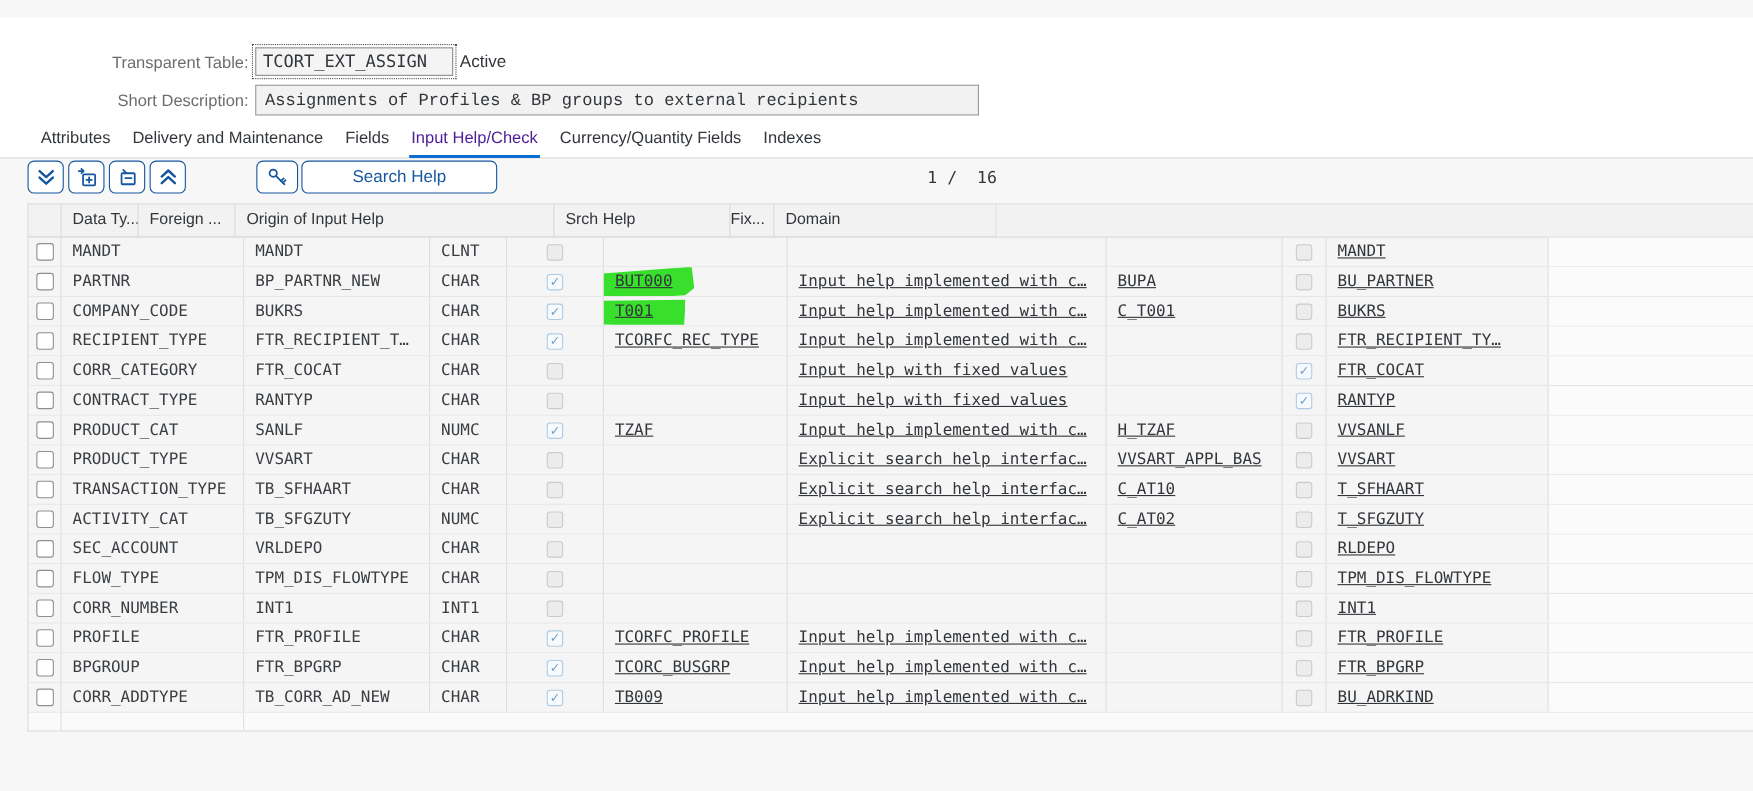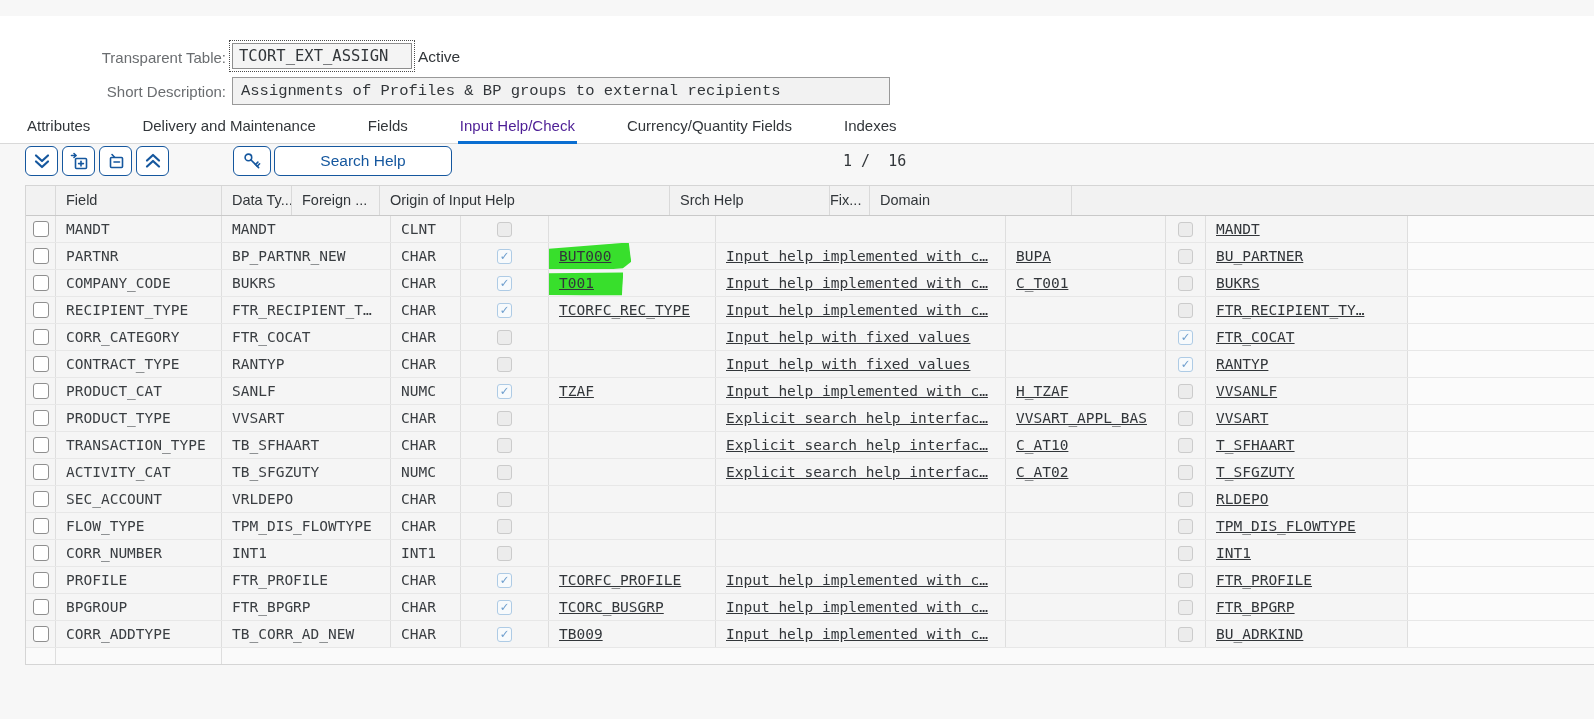--- a/index.html
+++ b/index.html
@@ -10,21 +10,21 @@
   .flabel{position:absolute;color:#6a6d70;font-size:15px;white-space:nowrap}
   #lbl-table{left:0;top:33px;width:226px;text-align:right}
   #lbl-desc{left:0;top:67px;width:226px;text-align:right}
   .inpname{position:absolute;left:232px;top:27px;width:166px;height:24px;background:#f4f4f4;
            border:1px solid #8d8d8d;outline:1px dotted #4a4a4a;outline-offset:2px;
            font-family:"DejaVu Sans Mono",monospace;font-size:15.5px;color:#32363a;padding:0 6px}
   .inpdesc{position:absolute;left:232px;top:61px;width:640px;height:26px;background:#f2f2f2;
            border:1px solid #999;font-family:Liberation Mono, monospace;
            font-size:15.5px;color:#32363a;padding:0 8px}
   #active-txt{position:absolute;left:418px;top:32px;font-size:15.5px;color:#32363a}
-  .tabbar{position:absolute;left:0;top:95px;height:33px;display:flex;gap:48px;padding-left:25px}
+  .tabbar{position:absolute;left:0;top:95px;height:33px;display:flex;gap:16px;padding-left:35px}
   .tab{font-size:15px;line-height:30px;padding:0 2px;cursor:pointer;white-space:nowrap}
   .tab.active{color:#4c1d95;box-shadow:inset 0 -3px 0 #0a6ed1}
   .btnrow{position:absolute;left:25px;top:146px;display:flex;gap:4px}
   .btnrow2{position:absolute;left:233px;top:146px;display:flex;gap:3px}
   .sqbtn{width:33px;height:30px;background:#fff;border:1.5px solid #15579e;border-radius:6px;
          display:flex;align-items:center;justify-content:center;cursor:pointer;box-sizing:border-box;padding:0}
   .keybtn{width:38px}
   .shbtn{width:178px;height:30px;background:#fff;border:1.5px solid #15579e;border-radius:6px;
          color:#15579e;font-size:15.5px;font-family:Liberation Sans, sans-serif;cursor:pointer;box-sizing:border-box}
   .pageind{position:absolute;left:843px;top:152px;font-family:"DejaVu Sans Mono",monospace;
@@ -137,21 +137,20 @@
       </span>
     </button>
     <button class="shbtn">Search Help</button>
   </div>
 
   <div class="pageind">1 /  16</div>
 
   <div class="grid">
     <div class="g-head">
         <div class="h-cell c-sel"></div>
-        <div class="h-cell c-field">Field</div>
         <div class="h-cell c-dt">Data Ty...</div>
         <div class="h-cell c-fk">Foreign ...</div>
         <div class="h-cell c-or">Origin of Input Help</div>
         <div class="h-cell c-sh">Srch Help</div>
         <div class="h-cell c-fix">Fix...</div>
         <div class="h-cell c-dom">Domain</div>
         <div class="h-cell c-fill"></div>
       </div>
     <div>
         <div class="g-row">

